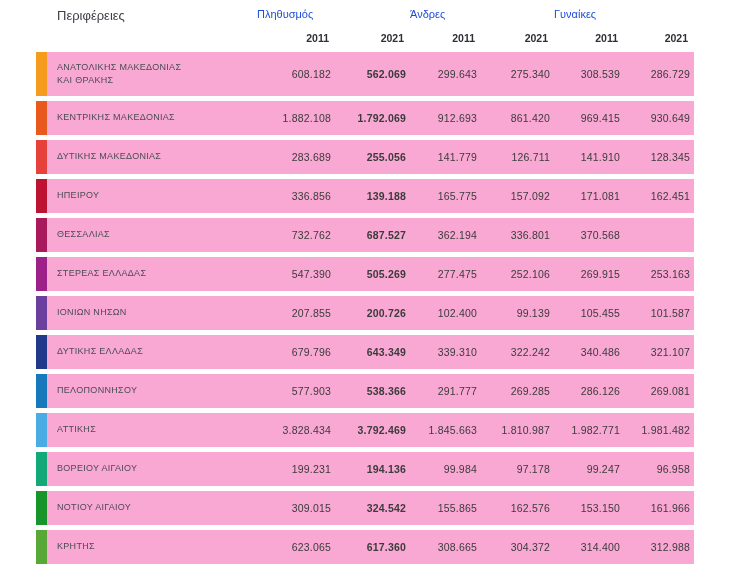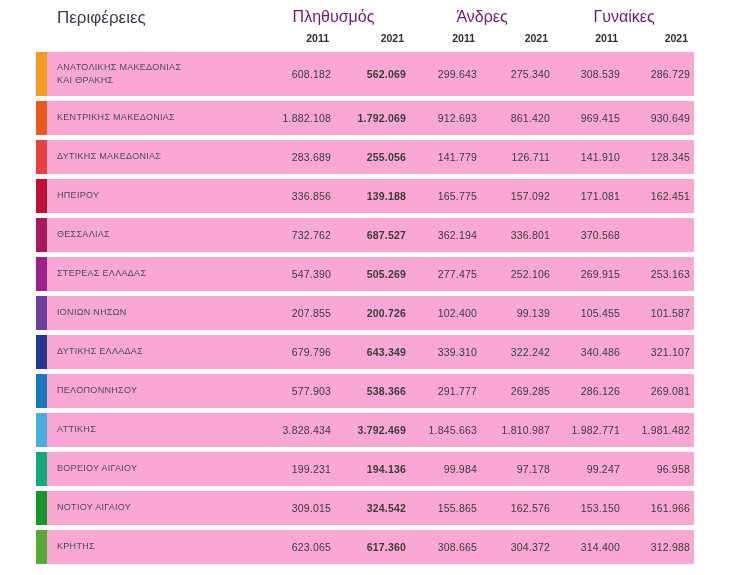--- a/index.html
+++ b/index.html
@@ -17,29 +17,29 @@
   }
   .header-grid {
     display: grid;
     grid-template-columns: 11px 210px 78px 75px 71px 73px 70px 70px;
     grid-template-rows: 22px 16px;
     margin-bottom: 6px;
   }
   .regions-title {
     grid-column: 2; grid-row: 1 / span 2;
     padding-left: 10px;
-    font-size: 17px;
+    font-size: 13px;
     color: #3c3d46;
     align-self: start;
   }
   .group-label {
     grid-row: 1;
-    text-align: center;
-    font-size: 16px;
-    color: #701a75;
+    text-align: left;
+    font-size: 11px;
+    color: #1d4ed8;
     align-self: start;
   }
   .g1 { grid-column: 3 / span 2; }
   .g2 { grid-column: 5 / span 2; }
   .g3 { grid-column: 7 / span 2; }
   .year {
     grid-row: 2;
     text-align: right;
     padding-right: 6px;
     font-size: 10.5px;

